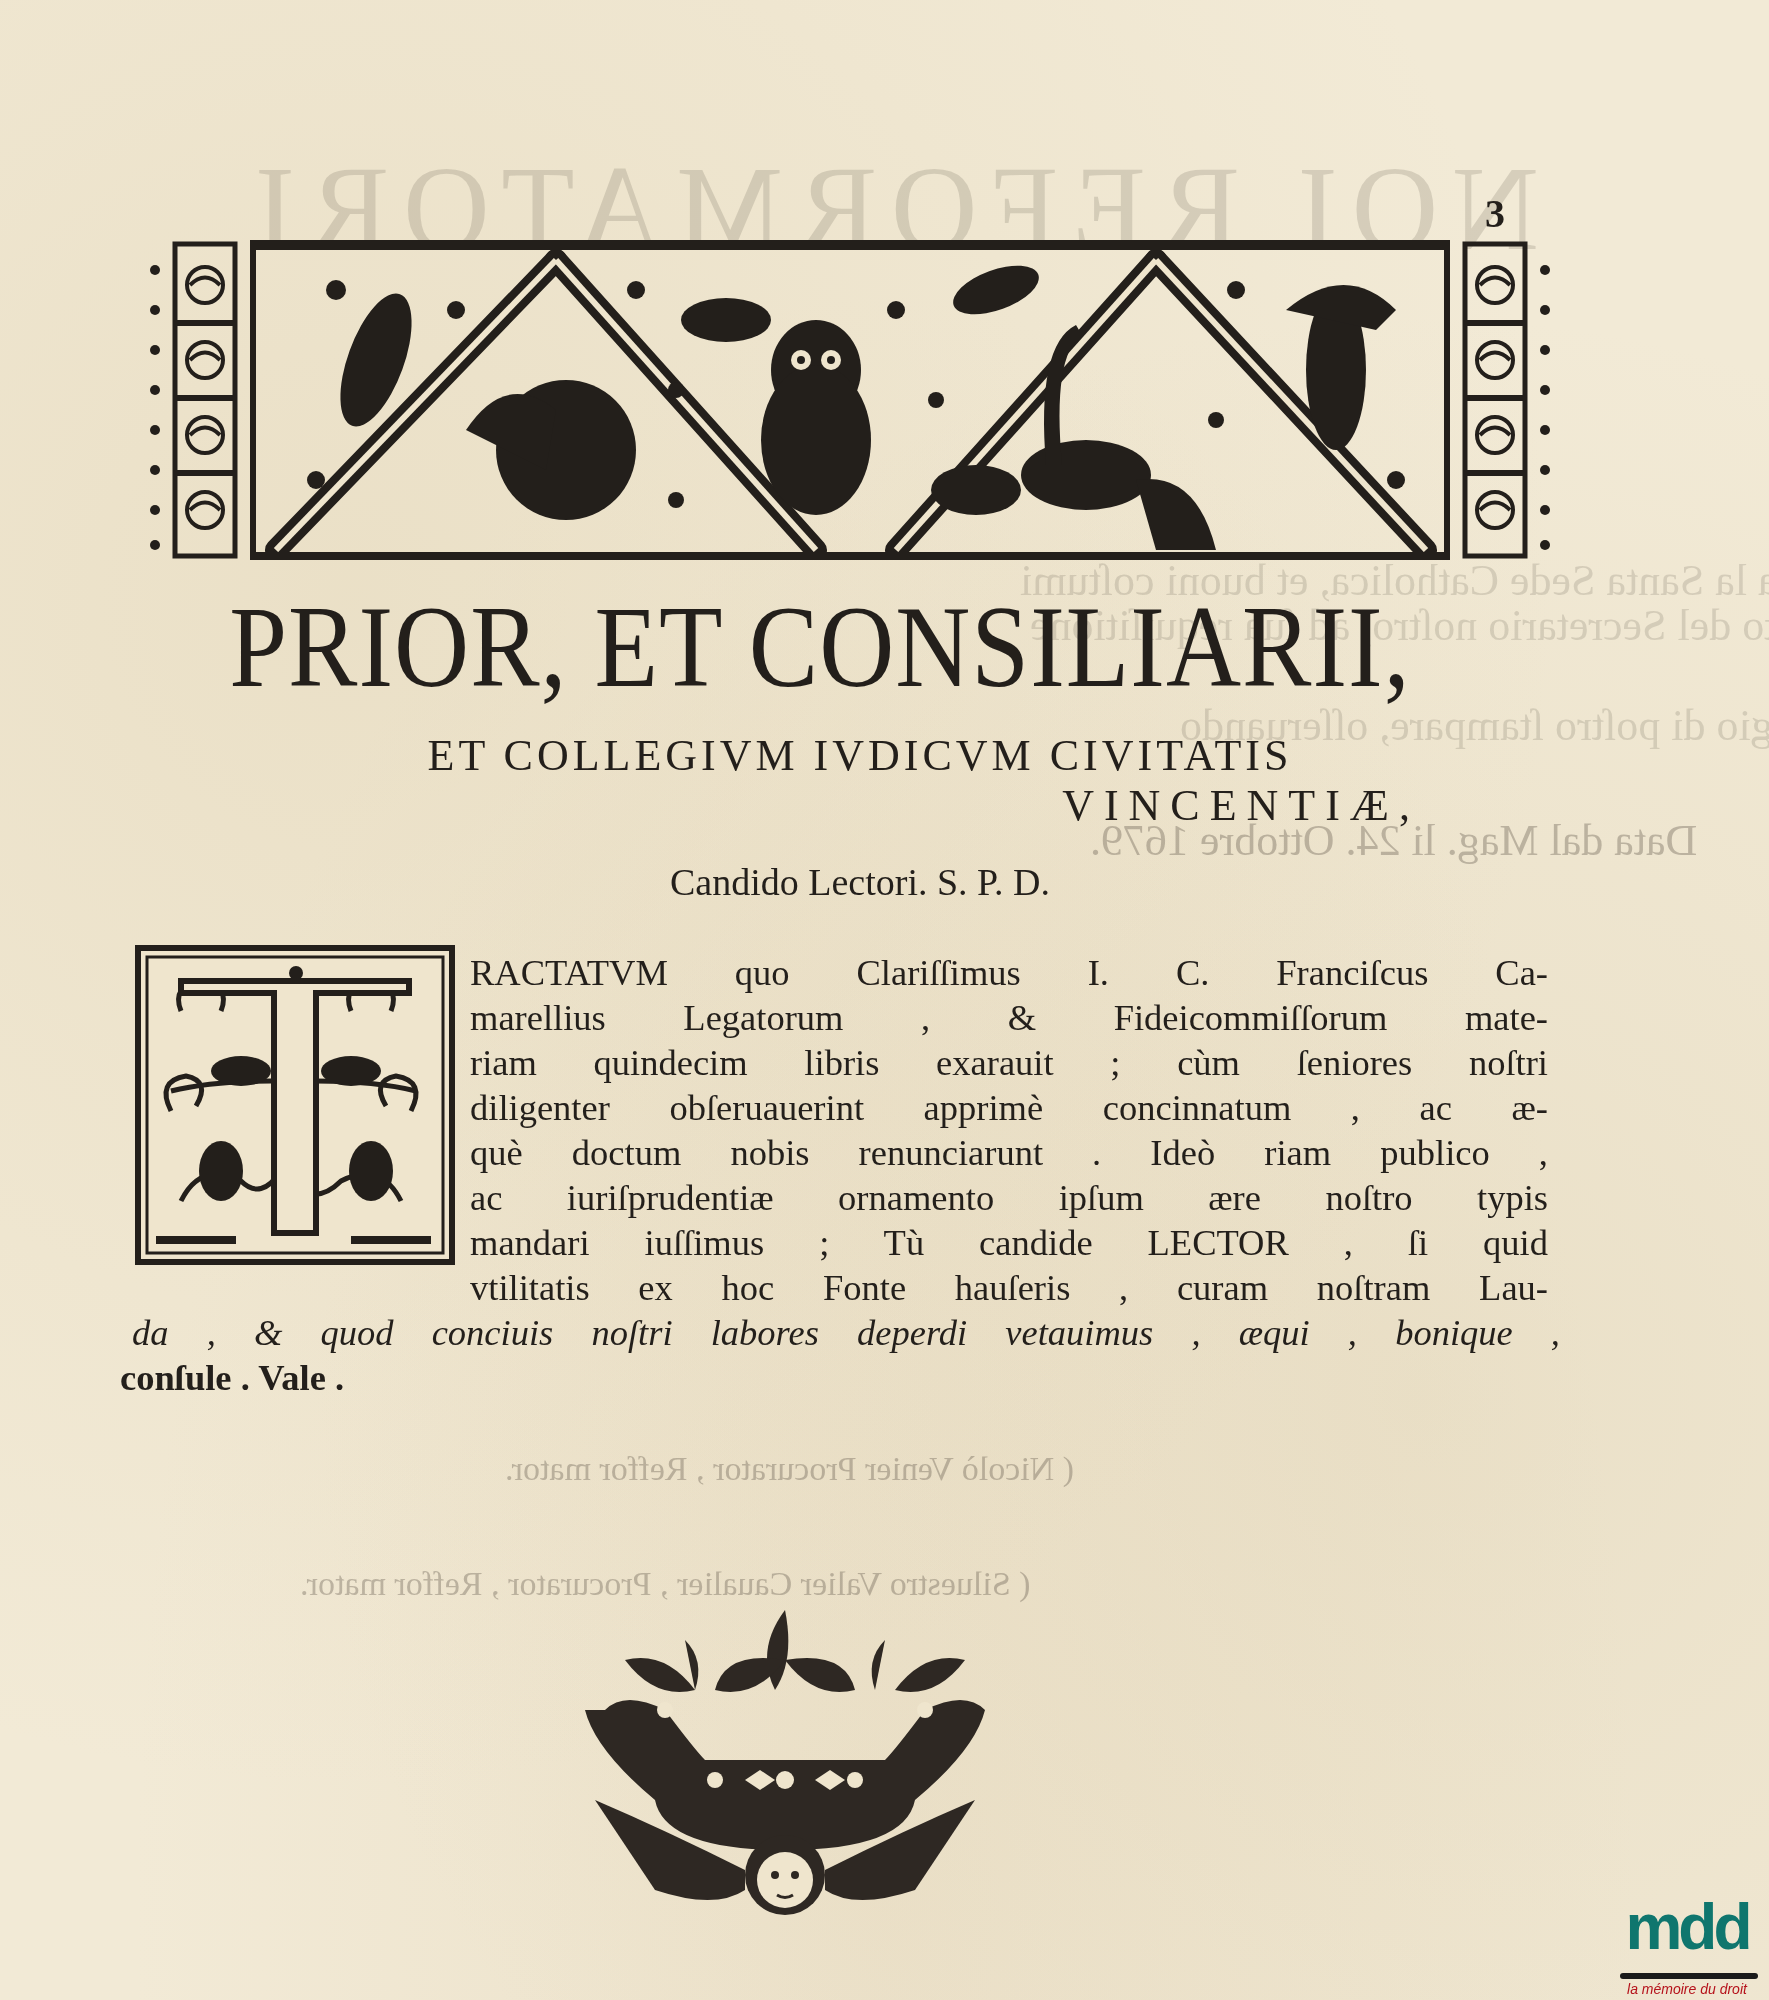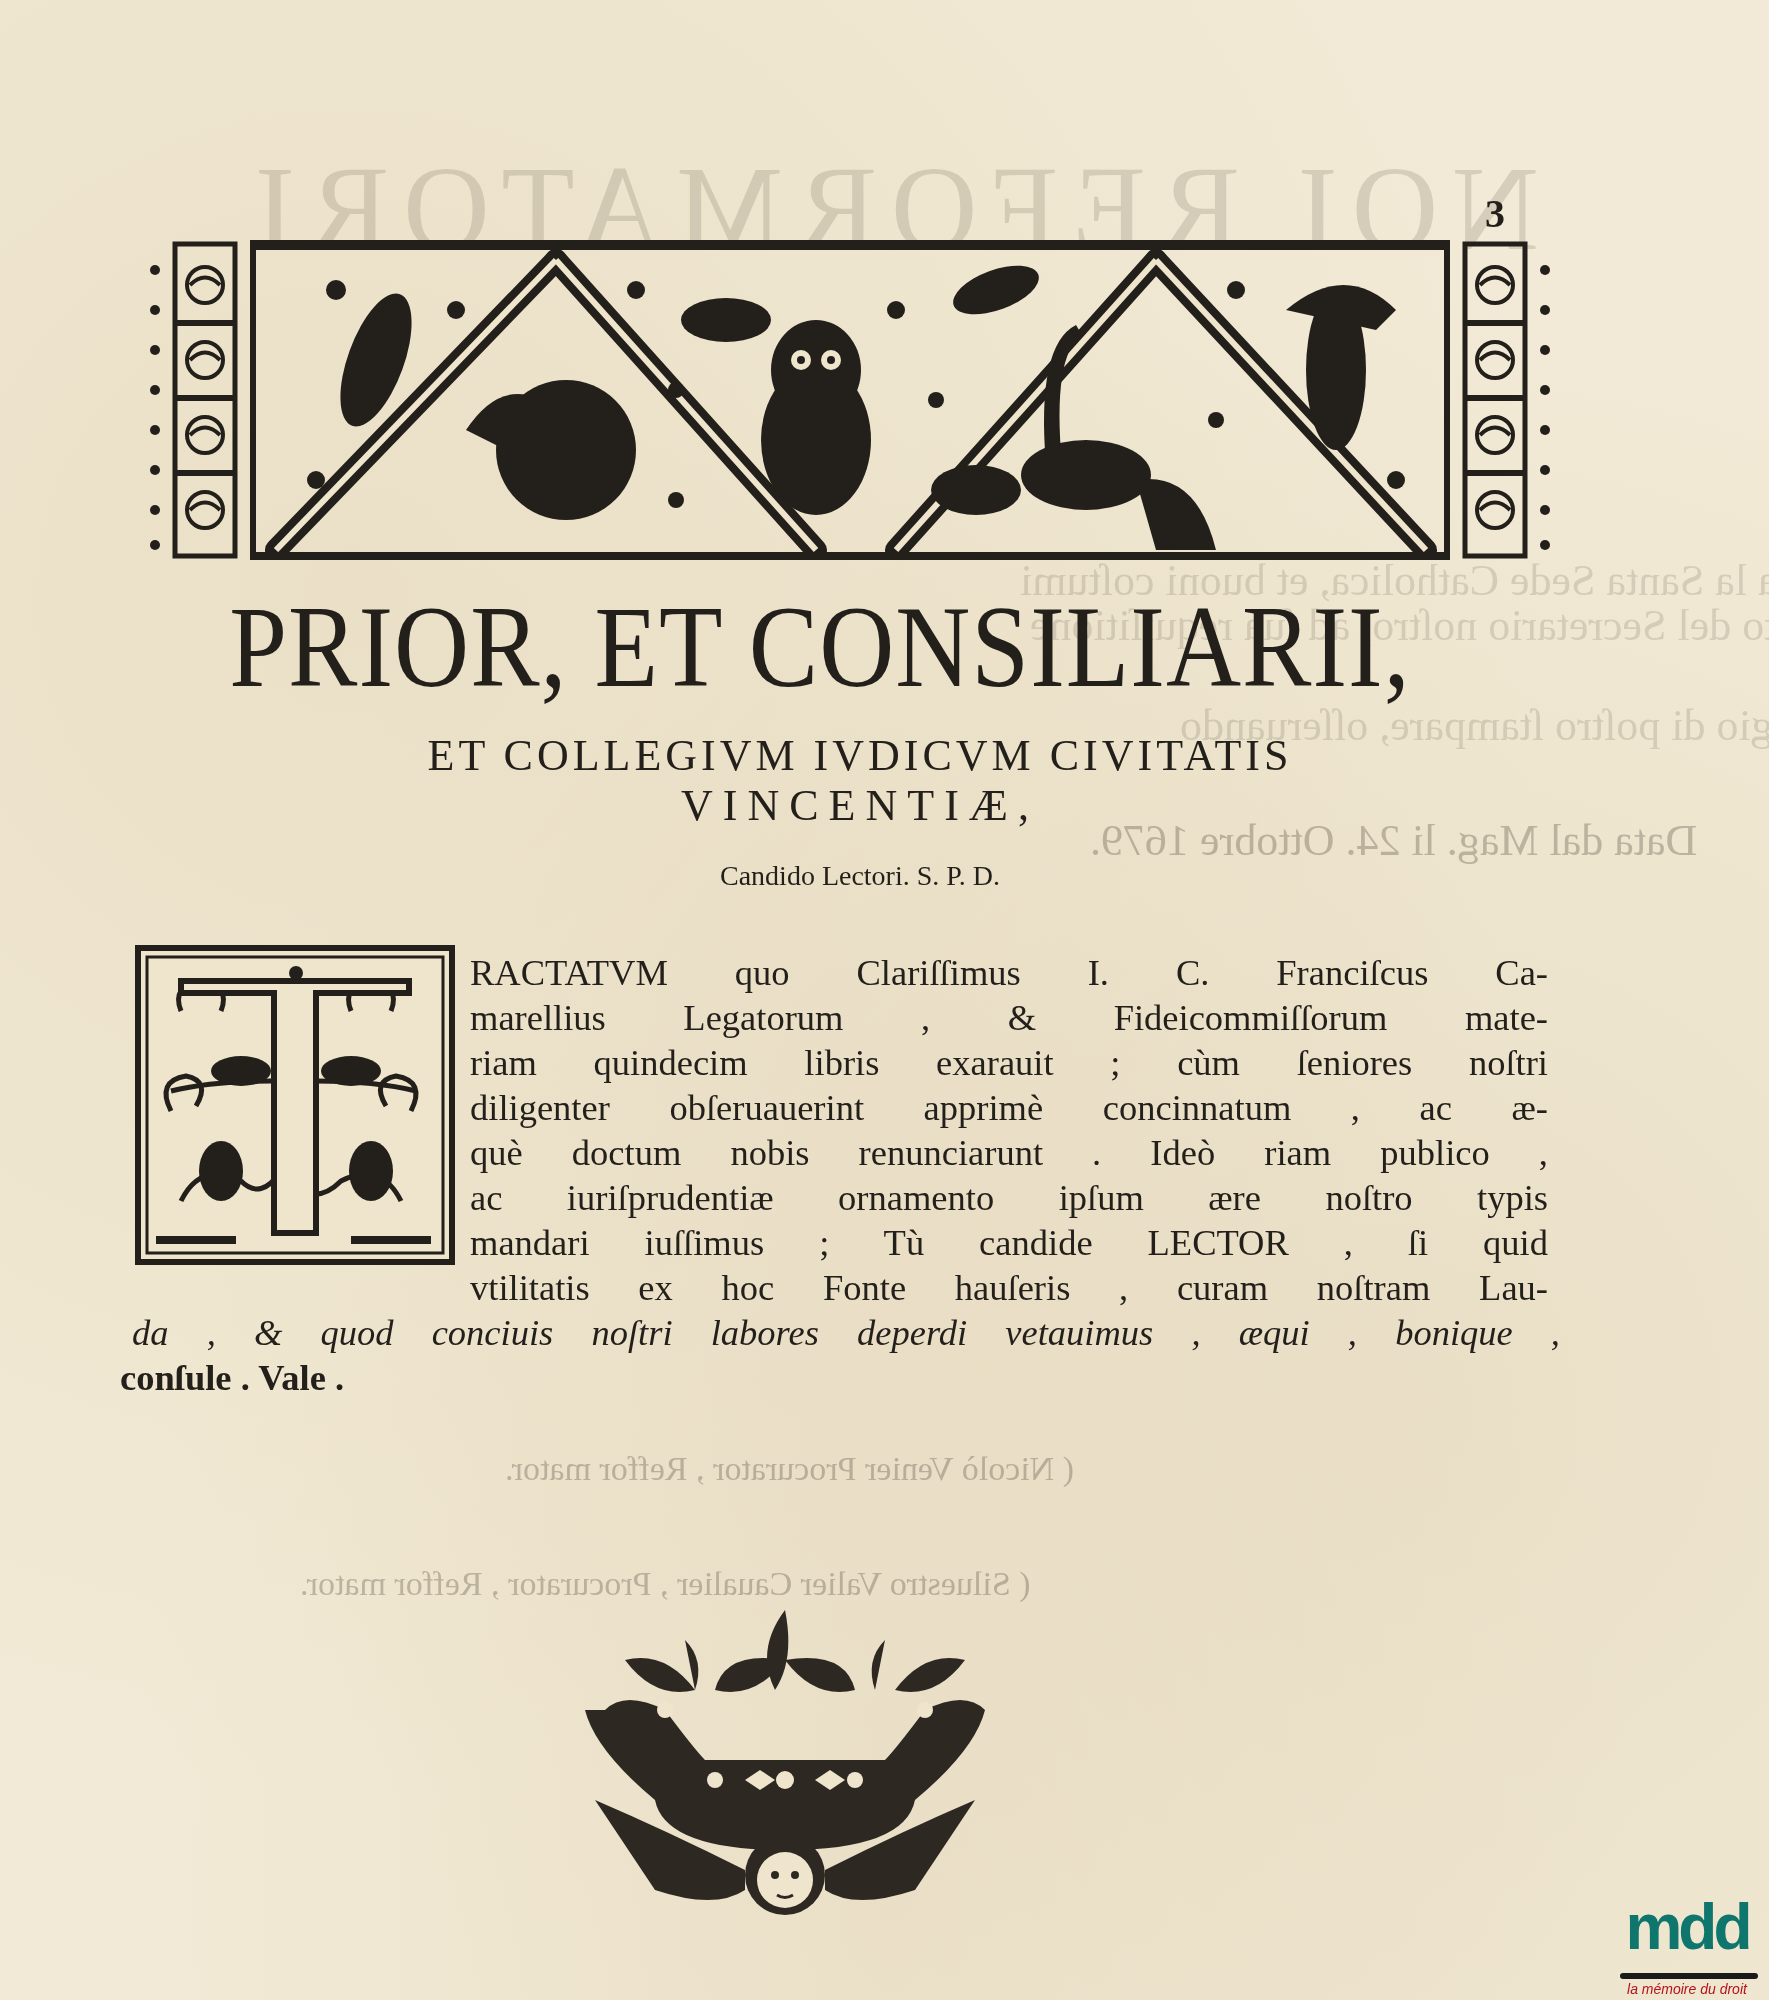--- a/index.html
+++ b/index.html
@@ -25,22 +25,22 @@
 
   
   .headpiece { left:140px; top:240px; width:1420px; height:325px; }
   .hp-frame { position:absolute; left:110px; top:0; width:1200px; height:320px; border-top:10px solid #231f1b; border-bottom:8px solid #231f1b; border-left:6px solid #231f1b; border-right:6px solid #231f1b; box-sizing:border-box; }
   .hp-side { position:absolute; top:0; width:100px; height:320px; }
   .hp-side.left { left:0; }
   .hp-side.right { right:0; }
 
   .title-main { left:140px; top:595px; width:1360px; text-align:center; font-size:104px; letter-spacing:1px; line-height:1; font-weight:normal; transform:scaleY(1.12); }
   .title-sub1 { left:300px; top:730px; width:1120px; text-align:center; font-size:44px; letter-spacing:4px; }
-  .title-sub2 { left:300px; top:780px; width:1120px; text-align:center; font-size:44px; letter-spacing:10px; }
-  .salutation { left:300px; top:860px; width:1120px; text-align:center; font-size:28px; }
+  .title-sub2 { left:300px; top:780px; width:1120px; text-align:right; font-size:44px; letter-spacing:10px; }
+  .salutation { left:300px; top:860px; width:1120px; text-align:center; font-size:38px; }
 
   
   .dropcap { left:135px; top:945px; width:320px; height:320px; border:6px solid #231f1b; box-sizing:border-box; background:#efe5cd; }
   .dropcap-letter { position:absolute; left:0; top:0; width:100%; height:100%; }
 
   .body-text { font-size:36.5px; line-height:45px; white-space:nowrap; text-align:justify; text-align-last:justify; }
   .indent-line { left:470px; width:1078px; }
   .full-line { left:132px; width:1428px;font-style:italic; }
   .short-line { left:120px; text-align-last:left;font-weight:bold; }
 

